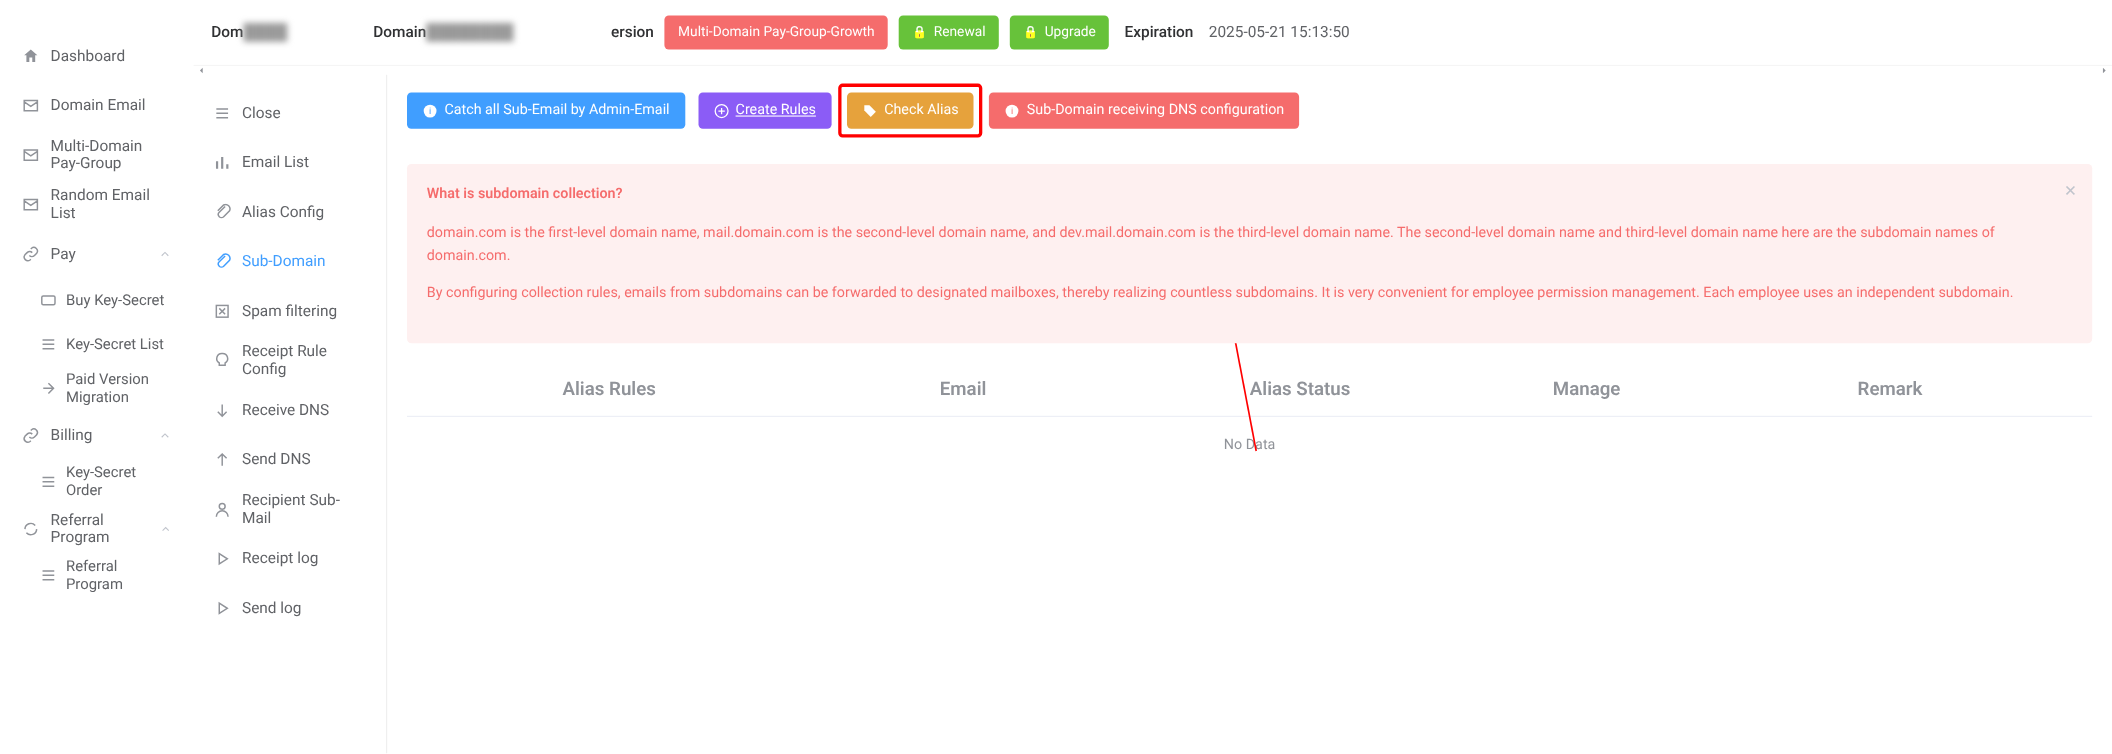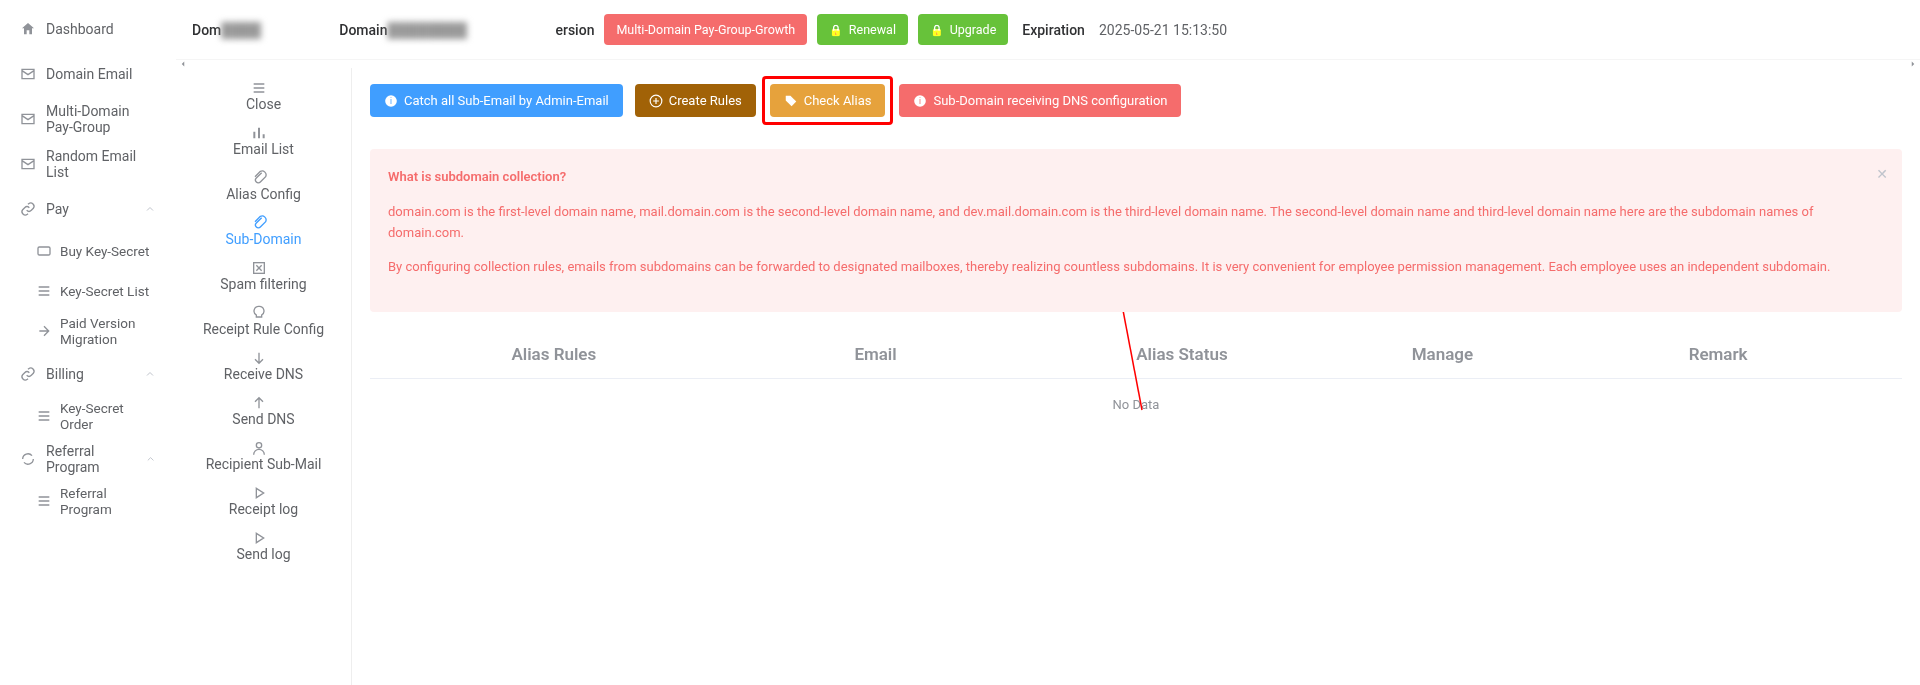--- a/index.html
+++ b/index.html
@@ -1,46 +1,46 @@
 <!DOCTYPE html>
 <html><head>
 <meta charset="utf-8">
 <style>
 * { margin: 0; padding: 0; box-sizing: border-box; font-family: -apple-system, BlinkMacSystemFont, "Segoe UI", Roboto, "Helvetica Neue", Arial, sans-serif; }
 body { background: #fff; color: #606266; font-size: 14px; width: 1920px; height: 685px; overflow: hidden; display: flex; }
-.sidebar-main { width: 176px; background: #fff; padding-top: 6px; flex-shrink: 0; }
+.sidebar-main { width: 176px; background: #fff; padding-top: 28px; flex-shrink: 0; }
 .sidebar-main .item { display: flex; align-items: center; padding: 0 20px; height: 45px; color: #606266; cursor: pointer; }
 .sidebar-main .item .ico { width: 16px; height: 16px; margin-right: 10px; fill: #909399; flex-shrink: 0; }
 .sidebar-main .subitem { display: flex; align-items: center; padding: 0 20px 0 36px; height: 40px; color: #606266; cursor: pointer; font-size: 13.5px; }
 .sidebar-main .subitem .ico { width: 16px; height: 16px; margin-right: 8px; fill: #909399; flex-shrink: 0; }
 .sidebar-main .chev { margin-left: auto; width: 12px; height: 12px; fill: #c0c4cc; }
 .panel { flex: 1; display: flex; flex-direction: column; }
 .topbar { height: 60px; display: flex; align-items: center; padding: 0 16px 0 8px; border-bottom: 1px solid #f5f5f5; position: relative; }
 .topbar .blurred { filter: blur(3px); color: #999; }
 .topbar .lbl { color: #303133; font-weight: 500; margin-left: 8px; }
 .topbar .btn { border: none; border-radius: 4px; padding: 8px 12px; color: #fff; font-size: 12.5px; margin-left: 10px; cursor: pointer; display: inline-flex; align-items: center; gap: 6px; text-align: center; }
 .topbar .btn.red { background: #f56c6c; }
 .topbar .btn.green { background: #67c23a; }
 .topbar .exp { margin-left: 14px; color: #303133; font-weight: 500; }
 .topbar .ts { margin-left: 14px; color: #606266; }
 .caret-row { height: 8px; position: relative; }
 .caret-row svg { position: absolute; width: 10px; height: 10px; fill: #909399; top: -1px; }
 .caret-row .cl { left: 2px; }
 .caret-row .cr { right: 2px; }
 .workspace { flex: 1; display: flex; }
 .submenu { width: 176px; border-right: 1px solid #eee; padding-top: 12px; flex-shrink: 0; }
-.submenu .sitem { display: flex; align-items: center; padding: 0 18px; height: 45px; color: #606266; cursor: pointer; font-size: 14px; flex-direction: column; }
+.submenu .sitem { display: flex; align-items: center; padding: 0 18px; height: 45px; color: #606266; cursor: pointer; font-size: 14px; }
 .submenu .sitem .ico { width: 16px; height: 16px; margin-right: 10px; fill: #909399; flex-shrink: 0; }
 .submenu .sitem.active { color: #409eff; }
 .submenu .sitem.active .ico { fill: #409eff; }
 .main { flex: 1; padding: 14px 18px 0 18px; position: relative; }
 .btnrow { display: flex; gap: 12px; align-items: center; }
 .btnrow .abtn { border: none; border-radius: 4px; padding: 9px 14px; color: #fff; font-size: 13px; cursor: pointer; display: inline-flex; align-items: center; gap: 6px; }
 .abtn.blue { background: #409eff; }
-.abtn.green { background: #a16207; }
+.abtn.green { background: #8b5cf6; text-decoration: underline; }
 .abtn.orange { background: #e6a23c; }
 .abtn.red { background: #f56c6c; }
 .highlight { border: 3px solid #ff0000; border-radius: 4px; padding: 5px; margin: -6px; }
 .alert { background: #fef0f0; color: #f56c6c; border-radius: 4px; padding: 18px 40px 18px 18px; margin-top: 30px; position: relative; font-size: 13px; line-height: 1.6; }
 .alert .title { font-weight: 600; margin-bottom: 14px; }
 .alert p { margin-bottom: 14px; }
 .alert p:last-child { margin-bottom: 16px; }
 .alert .close { position: absolute; right: 14px; top: 14px; color: #c0c4cc; cursor: pointer; font-size: 14px; }
 .tbl { margin-top: 18px; }
 .tbl .thead { display: flex; padding: 14px 0; border-bottom: 1px solid #ebeef5; color: #909399; font-weight: 600; font-size: 17px; }

